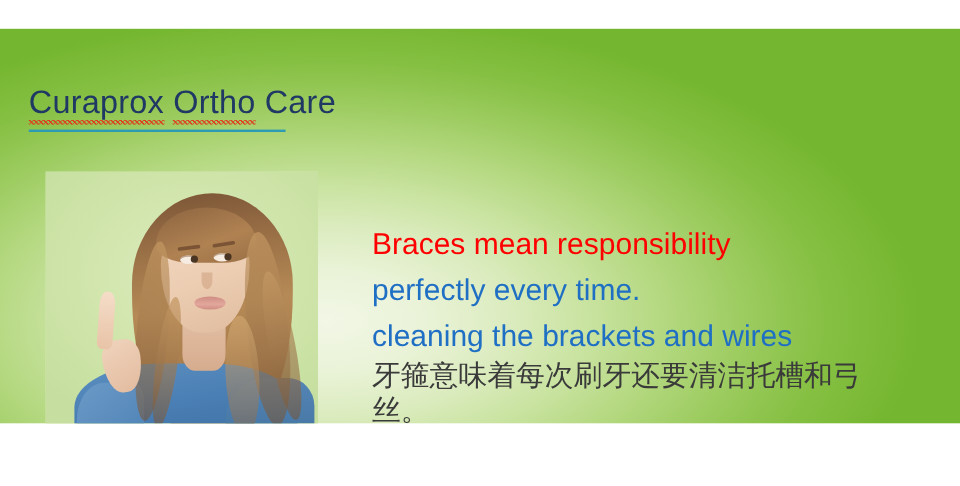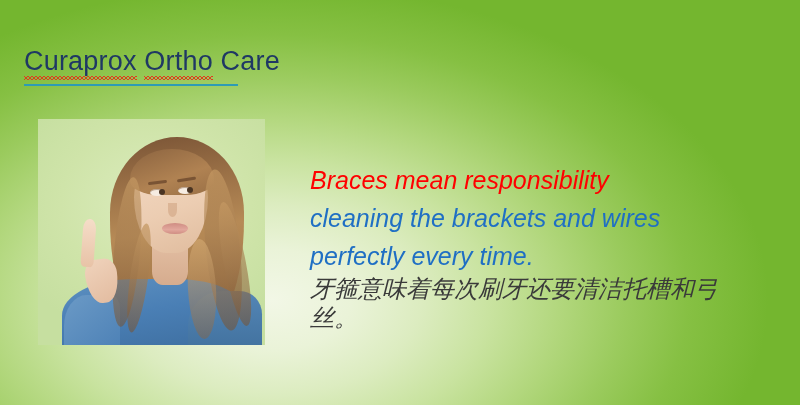--- a/index.html
+++ b/index.html
@@ -7,33 +7,34 @@
     padding: 0;
     background: #ffffff;
   }
   body {
     font-family: "Liberation Sans", sans-serif;
   }
 
   .slide {
     position: relative;
     width: 800px;
-    height: 405px;
+    height: 329px;
     overflow: hidden;
     
     background:
       radial-gradient(ellipse 62% 78% at 34% 74%,
         #f2f7e6 0%,
         #eaf3d8 16%,
         #dcecc0 30%,
         #c9e3a0 44%,
         #b2d77d 58%,
         #9bcb5e 71%,
         #86c043 84%,
         #74b62f 100%);
+    margin-top: 24px;
   }
 
   
   .title-block {
     position: absolute;
     left: 24px;
     top: 48px;
     white-space: nowrap;
   }
   .title-text {
@@ -235,21 +236,20 @@
     background: linear-gradient(180deg, #f5ddc8 0%, #e8c3a7 100%);
     transform: rotate(4deg);
   }
 
   
   .body-block {
     position: absolute;
     left: 310px;
     top: 161px;
     width: 430px;
-    font-style: italic;
   }
   .line-en {
     font-size: 25px;
     line-height: 38px;
     white-space: nowrap;
   }
   .line-red { color: #ff0000; }
   .line-blue { color: #1f6fc4; }
   .line-cn {
     font-size: 24px;
@@ -292,19 +292,19 @@
       <div class="hair-strand hs3"></div>
       <div class="hair-strand hs4"></div>
       <div class="hair-strand hs5"></div>
       <div class="hand"></div>
       <div class="finger"></div>
     </div>
   </div>
 
   <div class="body-block">
     <div class="line-en line-red">Braces mean responsibility</div>
+    <div class="line-en line-blue">perfectly every time.</div>
     <div class="line-en line-blue">cleaning the brackets and wires</div>
-    <div class="line-en line-blue">perfectly every time.</div>
     <div class="line-cn">牙箍意味着每次刷牙还要清洁托槽和弓</div>
     <div class="line-cn">丝。</div>
   </div>
 
 </div>
 
 </body></html>

